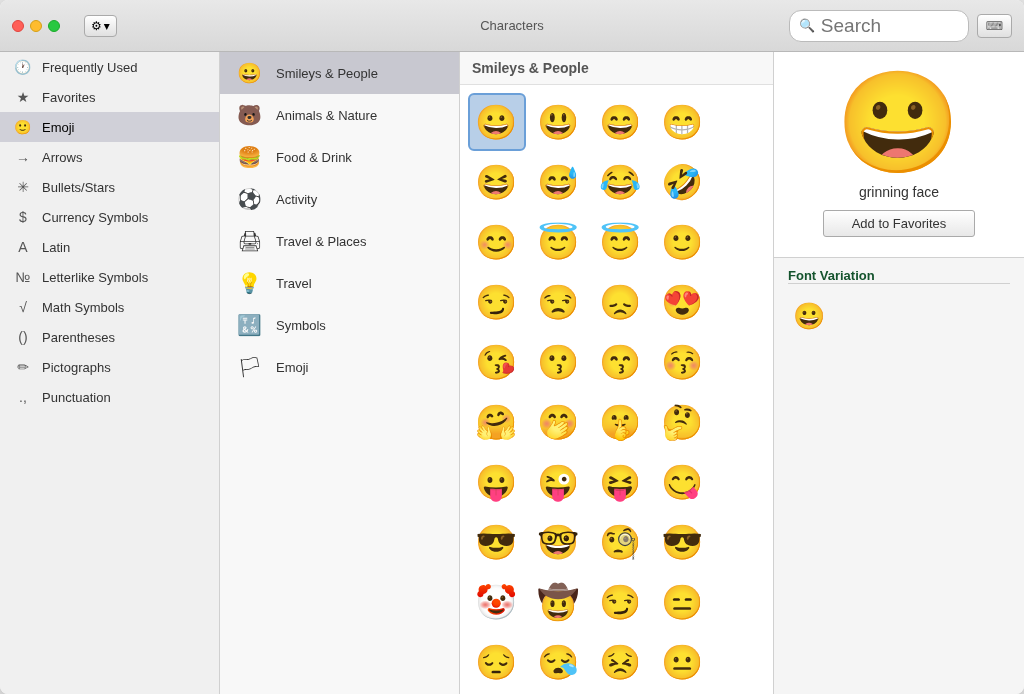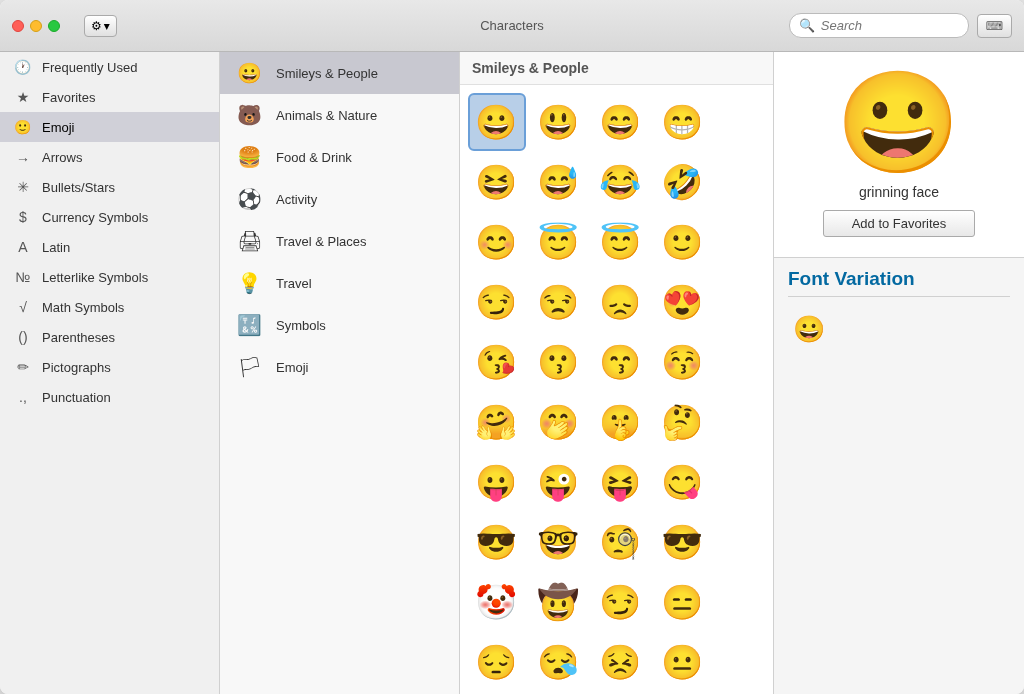--- a/index.html
+++ b/index.html
@@ -92,24 +92,23 @@
       border-radius: 12px;
       padding: 4px 10px;
       gap: 5px;
       width: 180px;
     }
 
     .search-box input {
       border: none;
       outline: none;
       background: transparent;
-      font-size: 13px;
+      font-size: 19px;
       color: #333;
       width: 100%;
-      font-style: italic;
     }
 
     .search-icon-char {
       color: #888;
       font-size: 13px;
     }
 
     .kbd-btn {
       background: linear-gradient(to bottom, #ffffff, #e0e0e0);
       border: 1px solid #aaa;
@@ -275,25 +274,24 @@
       font-size: 13px;
       cursor: pointer;
       color: #333;
     }
 
     .font-variation-section {
       padding: 10px 14px;
     }
 
     .font-variation-header {
-      font-size: 19px;
+      font-size: 13px;
       font-weight: 600;
-      color: #0369a1;
+      color: #14532d;
       margin-bottom: 10px;
-      padding-bottom: 6px;
       border-bottom: 1px solid #d0d0d0;
     }
 
     .font-variation-grid {
       display: flex;
       flex-wrap: wrap;
       gap: 4px;
     }
 
     .font-variation-cell {

